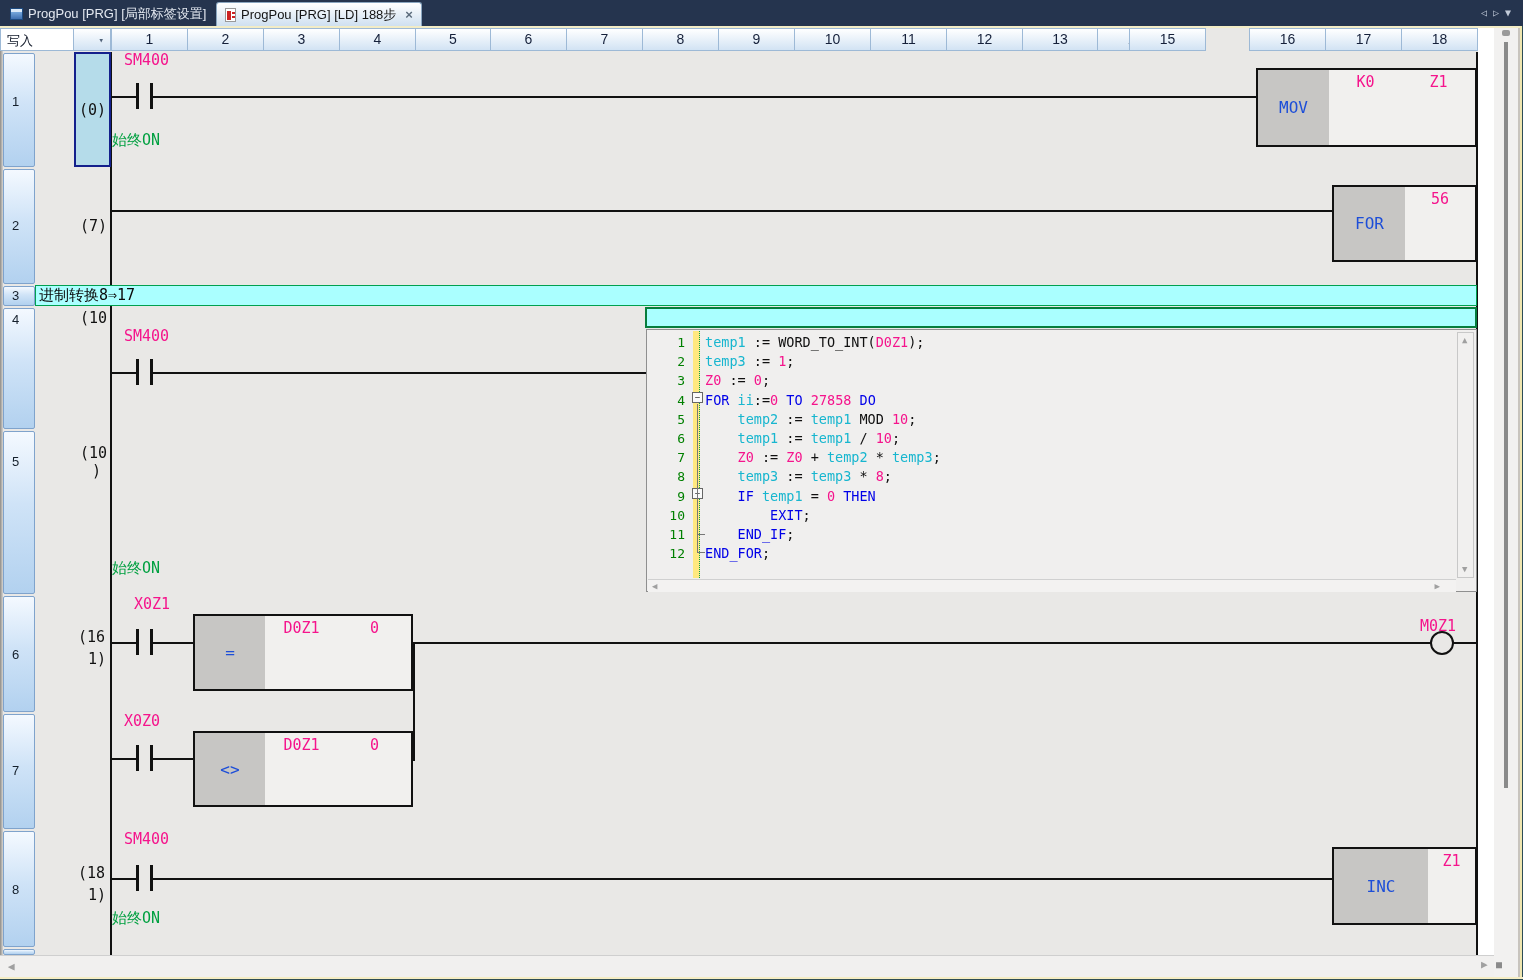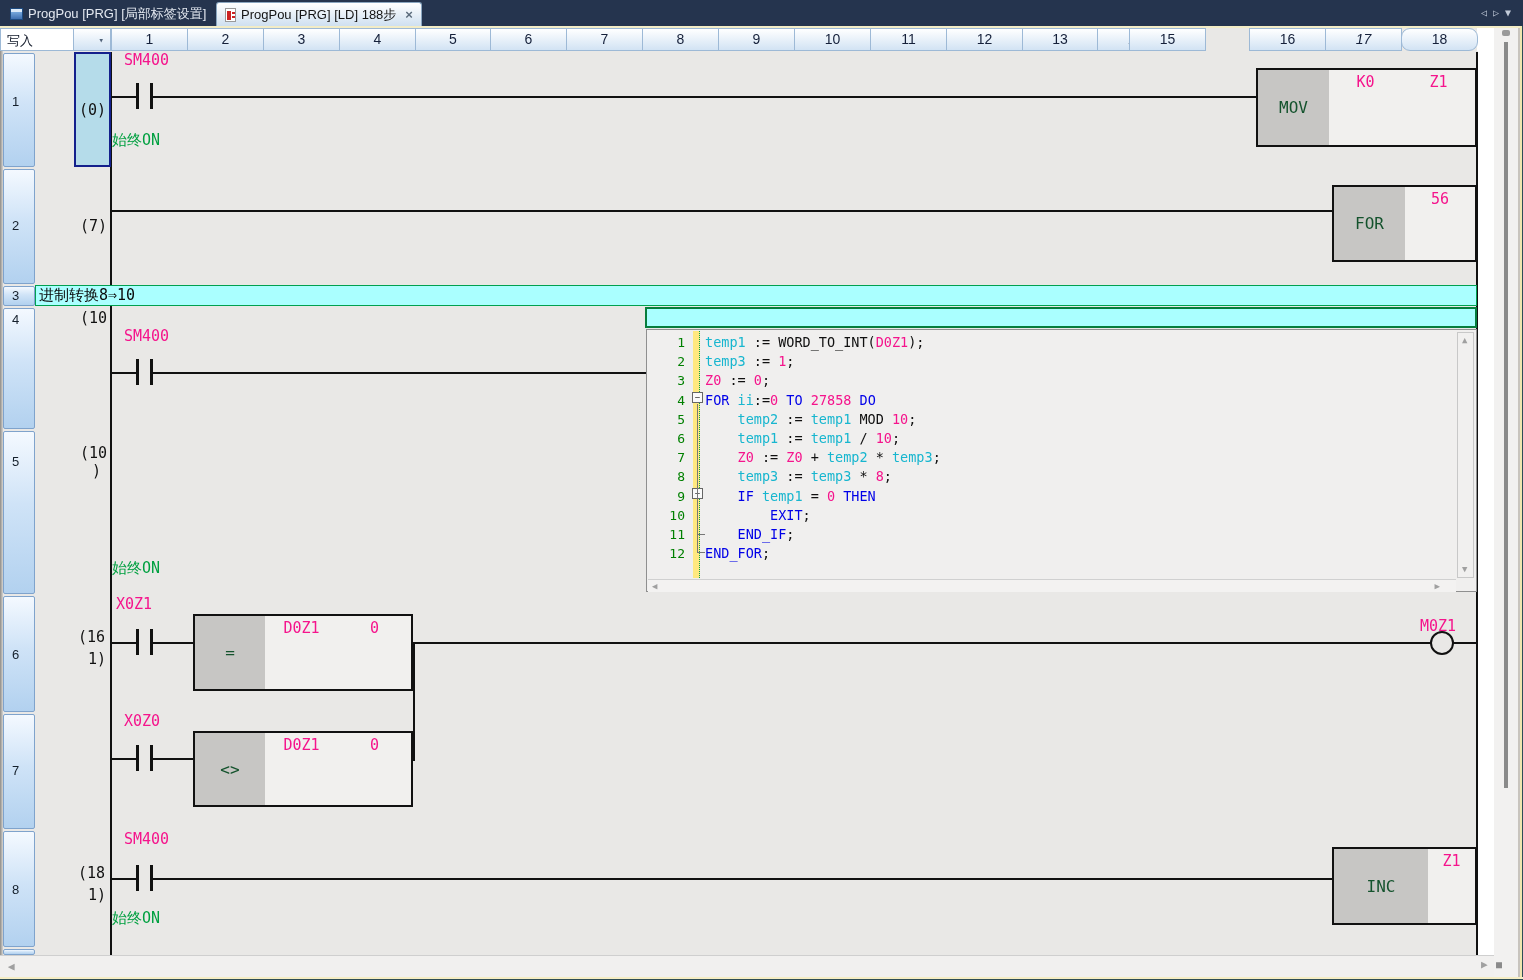--- a/index.html
+++ b/index.html
@@ -43,21 +43,21 @@
   .contact{position:absolute;width:28px;height:26px;}
   .contact i{position:absolute;top:0;width:3px;height:26px;background:#111;}
   .contact i.b1{left:6px;} .contact i.b2{left:20px;}
   .devlbl{position:absolute;font:15px "DejaVu Sans Mono",monospace;color:var(--device_pink);white-space:pre;}
   .cmtlbl{position:absolute;font:15px "DejaVu Sans Mono",monospace;color:var(--comment_green);white-space:pre;}
   .step{position:absolute;font:15px "DejaVu Sans Mono",monospace;color:#111;white-space:pre;}
   .selcell{position:absolute;left:74px;top:52px;width:37px;height:115px;background:var(--selection_blue);
        border:2px solid var(--accent_border);display:flex;align-items:center;justify-content:center;}
   .blk{position:absolute;border:2px solid #111;background:#f1f0ee;display:flex;}
   .blkname{background:#c7c6c4;display:flex;align-items:center;justify-content:center;
-       font:16px "DejaVu Sans Mono",monospace;color:#14532d;}
+       font:16px "DejaVu Sans Mono",monospace;color:#1d4ed8;}
   .blkops{flex:1;display:flex;}
   .op{text-align:center;padding-top:3px;color:var(--device_pink);font:15px "DejaVu Sans Mono",monospace;}
   .coil{position:absolute;left:1430px;top:631px;width:24px;height:24px;border:2px solid #111;border-radius:50%;}
   .cmtbar{position:absolute;left:35px;top:285px;width:1442px;height:21px;background:var(--comment_bg);
        border:1px solid #00a050;font:15px "DejaVu Sans Mono",monospace;color:#0a0a0a;padding:0 0 0 3px;}
 
   
   .sthdr{position:absolute;left:645px;top:307px;width:832px;height:21px;background:var(--comment_bg);
        border:2px solid #067d3c;}
   .stbox{position:absolute;left:646px;top:329px;width:831px;height:263px;background:#f0efee;border:1px solid #8f8f8f;}
@@ -119,22 +119,22 @@
     <div class="colh" style="left: 566px; width: 77px;">7</div>
     <div class="colh" style="left: 642px; width: 77px;">8</div>
     <div class="colh" style="left: 718px; width: 77px;">9</div>
     <div class="colh" style="left: 794px; width: 77px;">10</div>
     <div class="colh" style="left: 870px; width: 77px;">11</div>
     <div class="colh" style="left: 946px; width: 77px;">12</div>
     <div class="colh" style="left: 1022px; width: 76px;">13</div>
     <div class="colh" style="left: 1097px; width: 77px;">14</div>
     <div class="colh" style="left: 1129px; width: 77px;">15</div>
     <div class="colh" style="left: 1249px; width: 77px;">16</div>
-    <div class="colh" style="left: 1325px; width: 77px; font-style: italic;">17</div>
-    <div class="colh" style="left: 1401px; width: 77px; border-radius: 9px;">18</div>
+    <div class="colh" style="left: 1325px; width: 77px;">17</div>
+    <div class="colh" style="left: 1401px; width: 77px;">18</div>
   </div>
 
 <div class="ledge"></div>
 <div id="rowcol">
     <div class="rowh" style="top: 53px; height: 114px; padding-top: 40px;">1</div>
     <div class="rowh" style="top: 169px; height: 115px; padding-top: 48px;">2</div>
     <div class="rowh" style="top: 286px; height: 20px; padding-top: 1px;">3</div>
     <div class="rowh" style="top: 308px; height: 121px; padding-top: 3px;">4</div>
     <div class="rowh" style="top: 431px; height: 163px; padding-top: 22px;">5</div>
     <div class="rowh" style="top: 596px; height: 116px; padding-top: 50px;">6</div>
@@ -167,21 +167,21 @@
 
 <span class="step" style="left:80px;top:217px;">(7)</span>
 <div class="wire" style="left:111px;top:210px;width:1222px;"></div>
 <div class="blk" style="left:1332px;top:185px;width:145px;height:77px;">
   <div class="blkname" style="width:71px;">FOR</div>
   <div class="blkops">
     <span class="op" style="width:100%;">56</span>
   </div>
 </div>
 
-<div class="cmtbar">进制转换8⇒10</div>
+<div class="cmtbar">进制转换8⇒17</div>
 
 <span class="step" style="left:80px;top:309px;">(10</span>
 <span class="step" style="left:80px;top:444px;">(10</span>
 <span class="step" style="left:92px;top:462px;">)</span>
 <div class="wire" style="left:111px;top:372px;width:26px;"></div>
 <div class="wire" style="left:153px;top:372px;width:495px;"></div>
 <div class="contact" style="left:130px;top:359px;">
     <i class="b1"></i>
     <i class="b2"></i>
   </div>
@@ -260,21 +260,21 @@
 <span class="step" style="left:88px;top:650px;">1)</span>
 <div class="wire" style="left:111px;top:642px;width:26px;"></div>
 <div class="wire" style="left:153px;top:642px;width:40px;"></div>
 <div class="wire" style="left:413px;top:642px;width:1018px;"></div>
 <div class="wire" style="left:1453px;top:642px;width:24px;"></div>
 <div class="vwire" style="left:413px;top:642px;height:119px;"></div>
 <div class="contact" style="left:130px;top:629px;">
     <i class="b1"></i>
     <i class="b2"></i>
   </div>
-<span class="devlbl" style="left:116px;top:595px;">X0Z1</span>
+<span class="devlbl" style="left:134px;top:595px;">X0Z1</span>
 <div class="blk" style="left:193px;top:614px;width:220px;height:77px;">
   <div class="blkname" style="width:70px;">=</div>
   <div class="blkops">
     <span class="op" style="width:50%;">D0Z1</span>
     <span class="op" style="width:50%;">0</span>
   </div>
 </div>
 <div class="coil"></div>
 <span class="devlbl" style="left:1420px;top:617px;">M0Z1</span>
 

